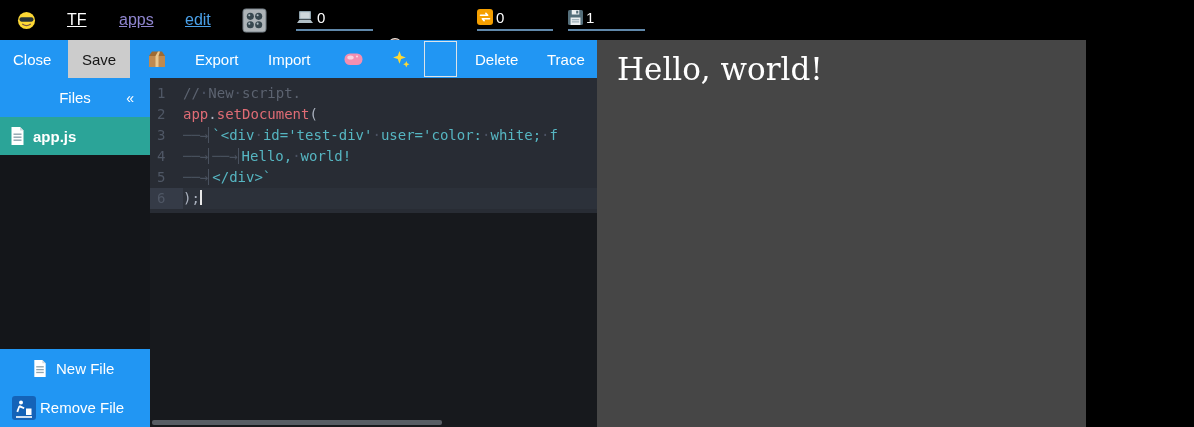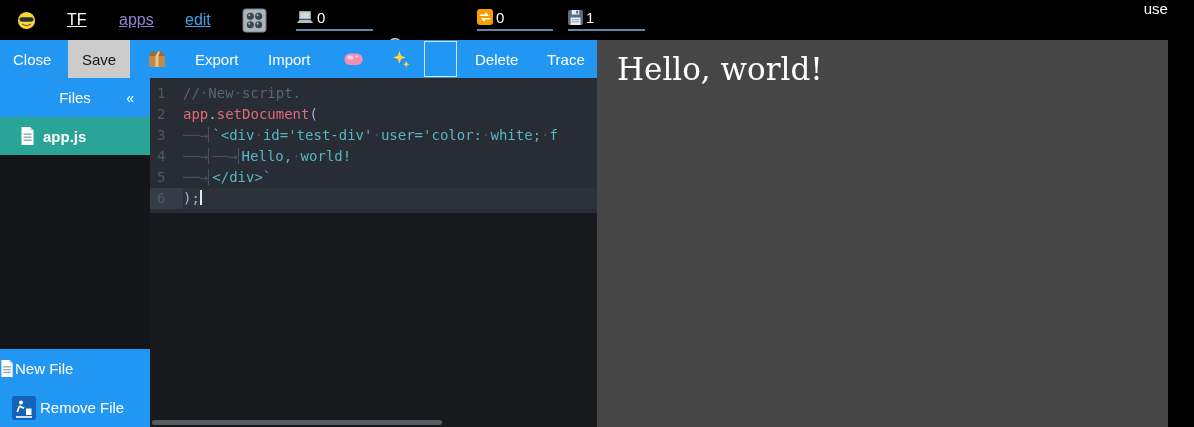--- a/index.html
+++ b/index.html
@@ -1,18 +1,18 @@
 <!DOCTYPE html>
 <html><head>
 <meta charset="utf-8">
 <style>
   * { margin:0; padding:0; box-sizing:border-box; }
   html,body { background:#000; }
   body { font-family:"Liberation Sans","DejaVu Sans",sans-serif; }
-  #app { position:relative; width:1168px; height:427px; overflow:hidden; background:#8b5cf6; }
+  #app { position:relative; width:1086px; height:427px; overflow:hidden; background:#8b5cf6; }
 
   
   .topbar { position:absolute; left:0; top:0; width:1194px; height:40px; background:#000; }
   .tb-item { position:absolute; top:0; height:40px; display:flex; align-items:center; color:#fff; font-size:15px; }
   .brand { font-size:16px; color:#fff; text-decoration:underline; cursor:pointer; }
   .toplink { font-size:16px; text-decoration:underline; cursor:pointer; }
   .toplink.visited { color:#8f85cf; }
   .toplink.normal { color:#4aa0e8; }
   .stat { position:absolute; top:7px; height:24px; display:flex; align-items:center; gap:3px;
           border-bottom:2px solid #5f87a9; color:#fff; font-size:15px; padding-bottom:2px; }
@@ -28,25 +28,25 @@
   .empty-box { width:33px; height:36px; top:1px; border:1px solid #dde4e9; }
 
   
   .sidebar { position:absolute; left:0; top:78px; width:150px; height:349px; background:#14161a;
              display:flex; flex-direction:column; }
   .files-header { position:relative; height:39px; background:#2196f3; display:flex; align-items:center;
                   justify-content:center; color:#fff; font-size:15px; }
   .collapse { position:absolute; right:16px; top:0; height:39px; display:flex; align-items:center;
               font-size:14px; color:#fff; cursor:pointer; }
   .file-item { height:38px; background:#2ba498; display:flex; align-items:center; gap:8px;
-               padding-left:20px; color:#fff; font-size:15px; font-weight:bold; cursor:pointer; }
+               padding-left:10px; color:#fff; font-size:15px; font-weight:bold; cursor:pointer; }
   .side-fill { flex:1; }
   .side-btn { height:39px; background:#2196f3; display:flex; align-items:center; color:#fff;
               font-size:15px; cursor:pointer; }
-  .side-btn.newfile { gap:1px; }
+  .side-btn.newfile { padding-left:33px; gap:9px; }
   .side-btn.removefile { padding-left:12px; gap:4px; }
 
   
   .editor { position:absolute; left:150px; top:78px; width:447px; height:349px; background:#17191d; overflow:hidden; }
   .code-area { background:#282c34; padding:5px 0 4px 0; }
   .code-line { display:flex; height:21px; line-height:21px; font-family:"DejaVu Sans Mono",monospace; font-size:14px; }
   .code-line.active { background:#2c313a; }
   .gutter-num { display:inline-block; flex:0 0 33px; padding-left:7px; color:#4f5765; }
   .code-line.active .gutter-num { background:#353b47; }
   .code-text { white-space:pre; flex:1; overflow:hidden; }

